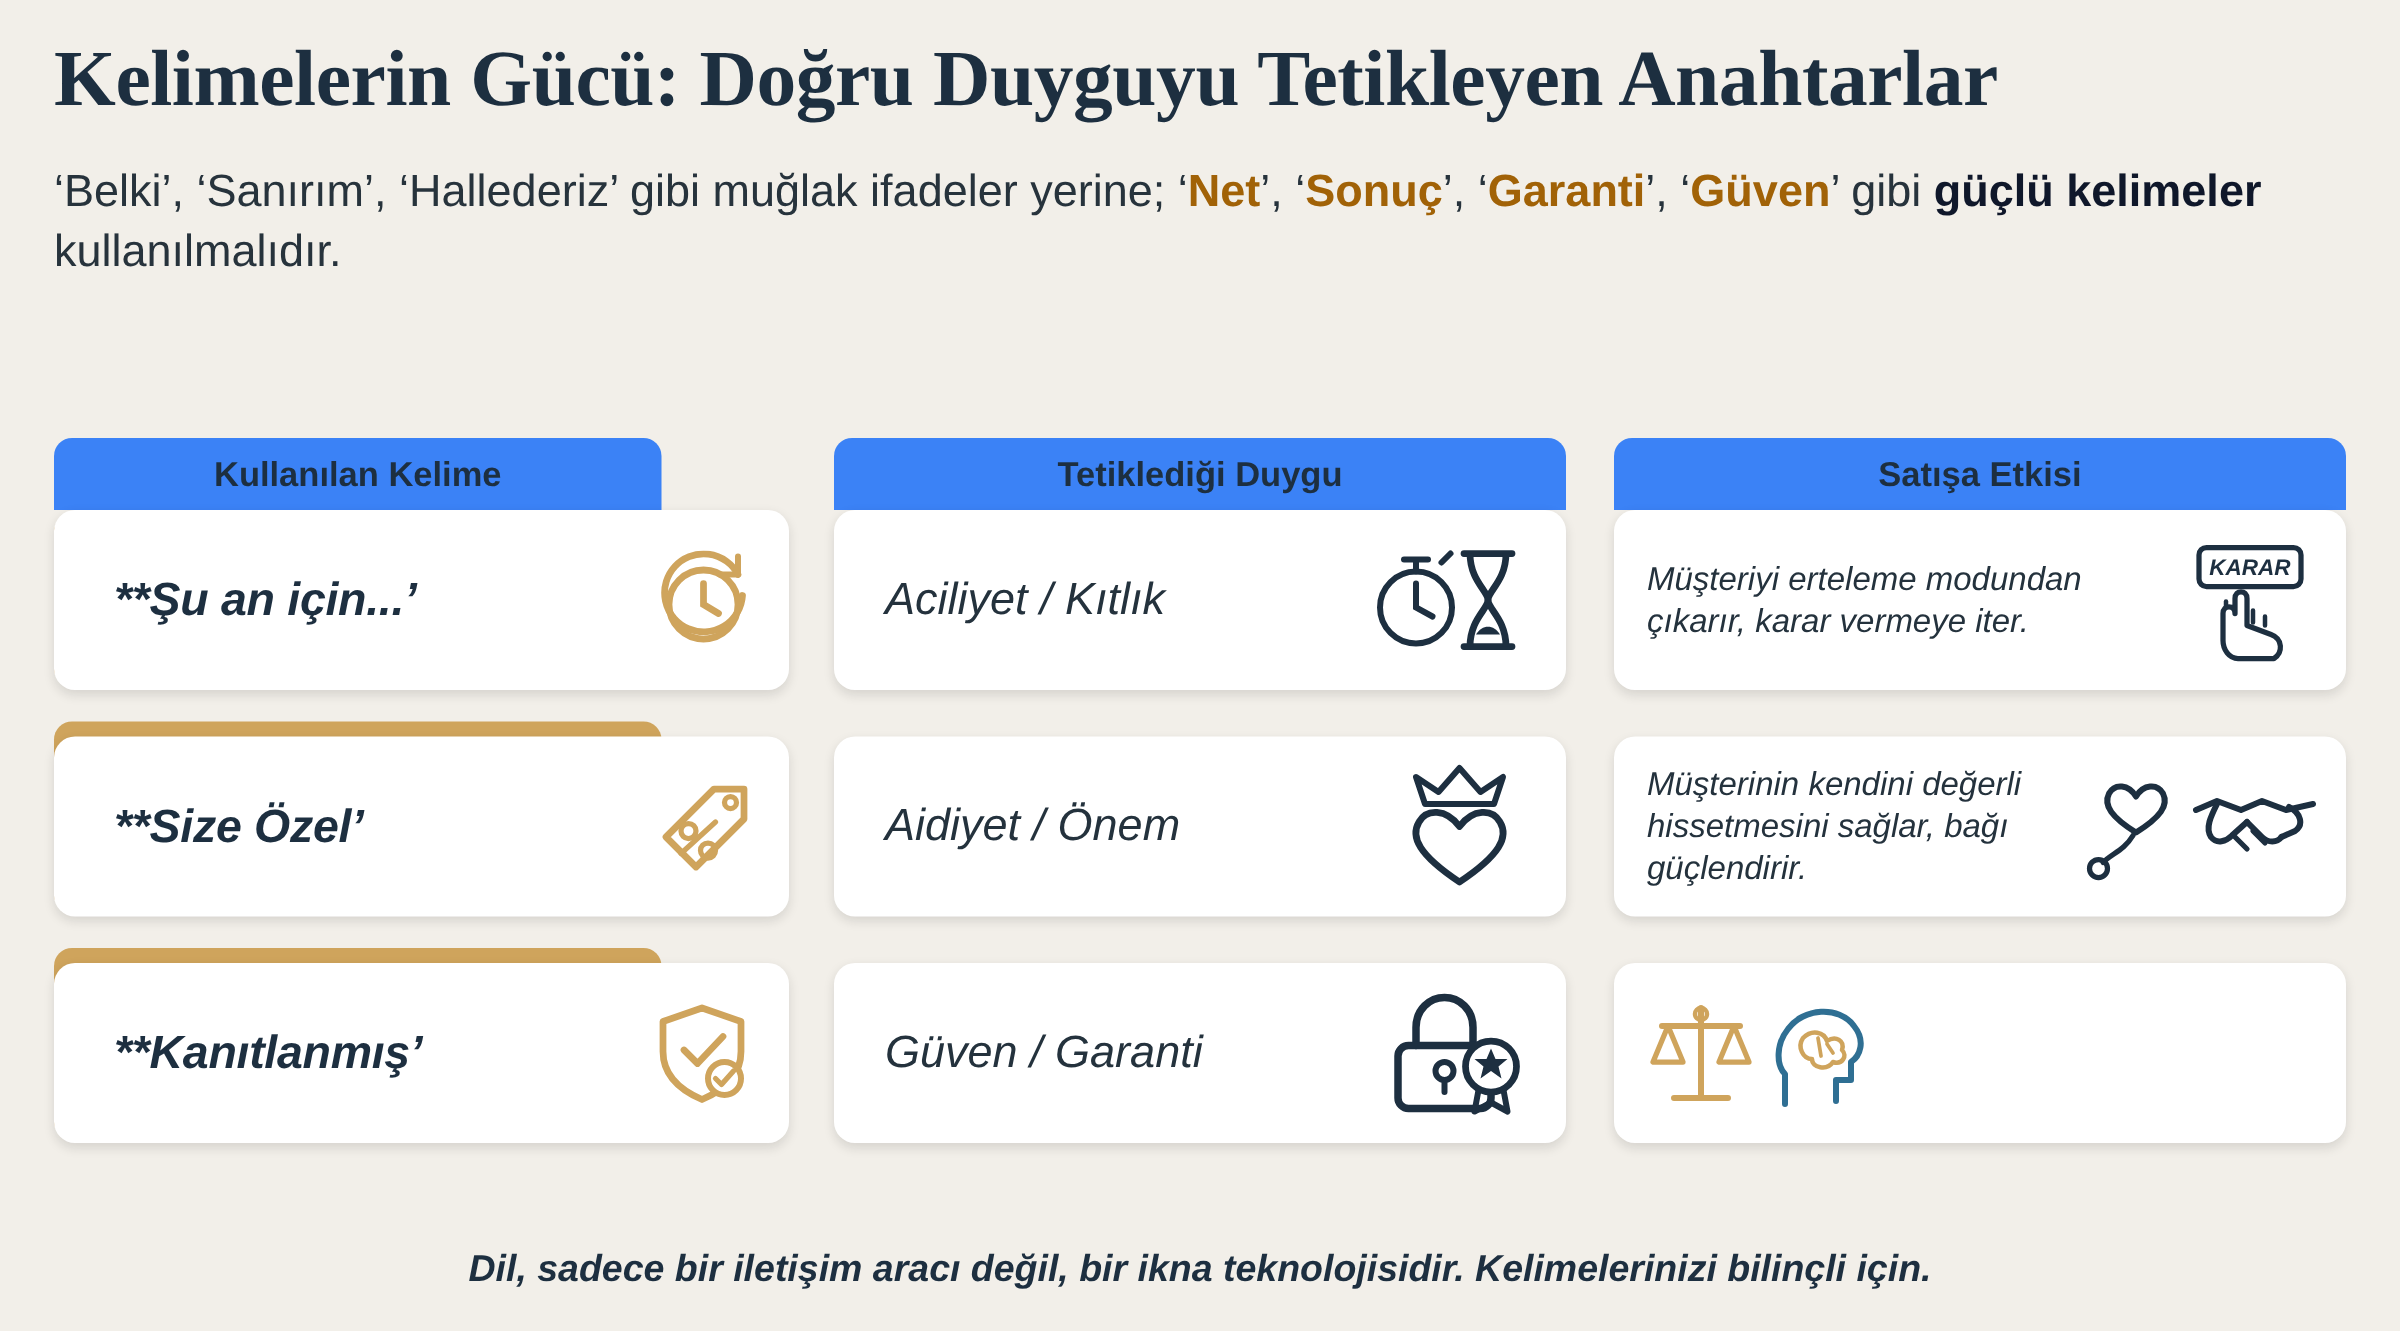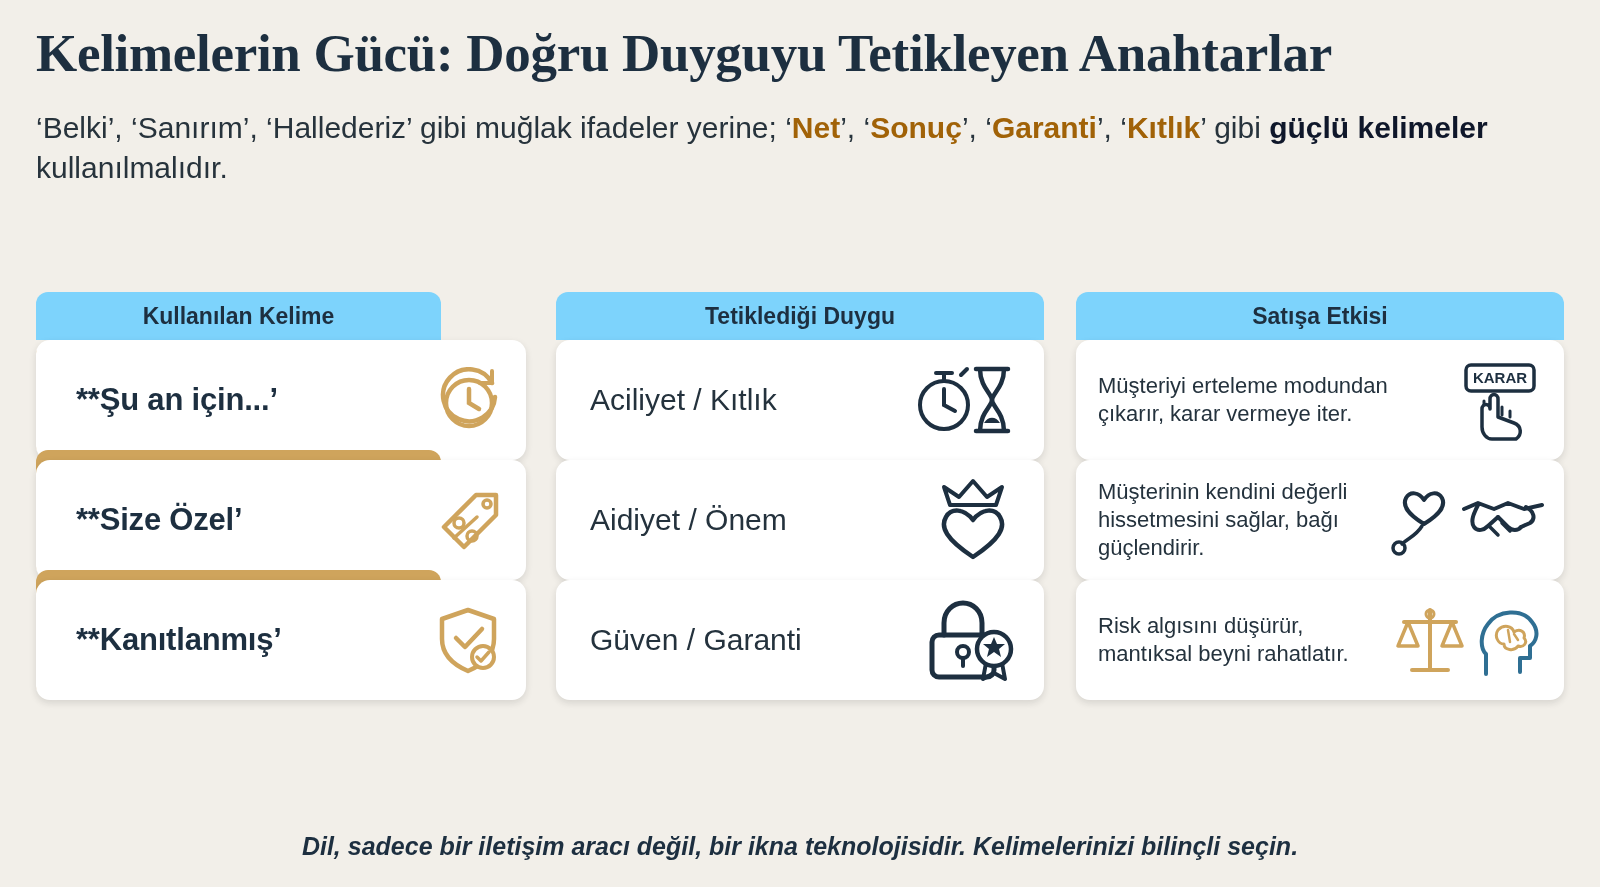--- a/index.html
+++ b/index.html
@@ -58,37 +58,39 @@
     top: 292px;
     width: 1528px;
     display: flex;
     gap: 32px;
   }
   .col {
     flex: 1 1 0;
     min-width: 0;
   }
   .col-head {
-    background: #7dd3fc;
+    background: #3b82f6;
     border-radius: 12px 12px 0 0;
     color: #1d2f40;
     font-weight: bold;
     font-size: 23px;
     text-align: center;
     padding: 11px 0 10px 0;
     width: 405px;
     margin: 0 auto;
   }
   .col.wide .col-head { width: 100%; }
   .col-1 .col-head { width: 405px; margin-left: 0; }
 
   .rows { margin-top: 0; }
 
   .row-wrap {
     position: relative;
+    margin-bottom: 31px;
+    font-style: italic;
   }
   
   .gold-tab {
     position: absolute;
     left: 0;
     top: -10px;
     width: 405px;
     height: 26px;
     background: #cfa45c;
     border-radius: 12px 12px 0 0;
@@ -172,21 +174,21 @@
   }
 </style>
 </head>
 <body>
 
 <div class="page">
 
   <h1 class="title">Kelimelerin Gücü: Doğru Duyguyu Tetikleyen Anahtarlar</h1>
 
   <p class="subtitle">
-    <span>‘Belki’, ‘Sanırım’, ‘Hallederiz’ gibi muğlak ifadeler yerine; ‘</span><span class="kw">Net</span><span>’, ‘</span><span class="kw">Sonuç</span><span>’, ‘</span><span class="kw">Garanti</span><span>’, ‘</span><span class="kw">Kıtlık</span><span>’ gibi </span><span class="strong">güçlü kelimeler</span><span> kullanılmalıdır.</span>
+    <span>‘Belki’, ‘Sanırım’, ‘Hallederiz’ gibi muğlak ifadeler yerine; ‘</span><span class="kw">Net</span><span>’, ‘</span><span class="kw">Sonuç</span><span>’, ‘</span><span class="kw">Garanti</span><span>’, ‘</span><span class="kw">Güven</span><span>’ gibi </span><span class="strong">güçlü kelimeler</span><span> kullanılmalıdır.</span>
   </p>
 
   <div class="grid">
 
     <div class="col col-1">
       <div class="col-head">Kullanılan Kelime</div>
       <div class="rows">
 
         <div class="row-wrap">
           <div class="gold-left"></div>
@@ -331,21 +333,20 @@
                   <path d="M61 42 L70 38 C76 34 74 26 66 22" stroke="#1d2f40" stroke-width="4" fill="none" stroke-linecap="round"></path>
                   <path d="M30 42 L38 50 M42 38 L50 46" stroke="#1d2f40" stroke-width="3.5" stroke-linecap="round"></path>
                 </svg>
               </span>
             </span>
           </div>
         </div>
 
         <div class="row-wrap">
           <div class="card">
-            <span class="effect-text">Risk algısını düşürür, mantıksal beyni rahatlatır.</span>
             <span class="icon-pair">
               <span class="icon">
                 <svg width="72" height="80" viewBox="0 0 72 80" fill="none">
                   <path d="M36 10 V70 M18 70 H54" stroke="#cfa45c" stroke-width="4" stroke-linecap="round"></path>
                   <path d="M10 22 H62" stroke="#cfa45c" stroke-width="4" stroke-linecap="round"></path>
                   <circle cx="36" cy="14" r="4" stroke="#cfa45c" stroke-width="3" fill="none"></circle>
                   <path d="M14 22 L4 46 H24 Z" stroke="#cfa45c" stroke-width="3.5" fill="none" stroke-linejoin="round"></path>
                   <path d="M58 22 L48 46 H68 Z" stroke="#cfa45c" stroke-width="3.5" fill="none" stroke-linejoin="round"></path>
                 </svg>
               </span>
@@ -358,14 +359,14 @@
               </span>
             </span>
           </div>
         </div>
 
       </div>
     </div>
 
   </div>
 
-  <div class="footer">Dil, sadece bir iletişim aracı değil, bir ikna teknolojisidir. Kelimelerinizi bilinçli seçin.</div>
+  <div class="footer">Dil, sadece bir iletişim aracı değil, bir ikna teknolojisidir. Kelimelerinizi bilinçli için.</div>
 </div>
 
 </body></html>

